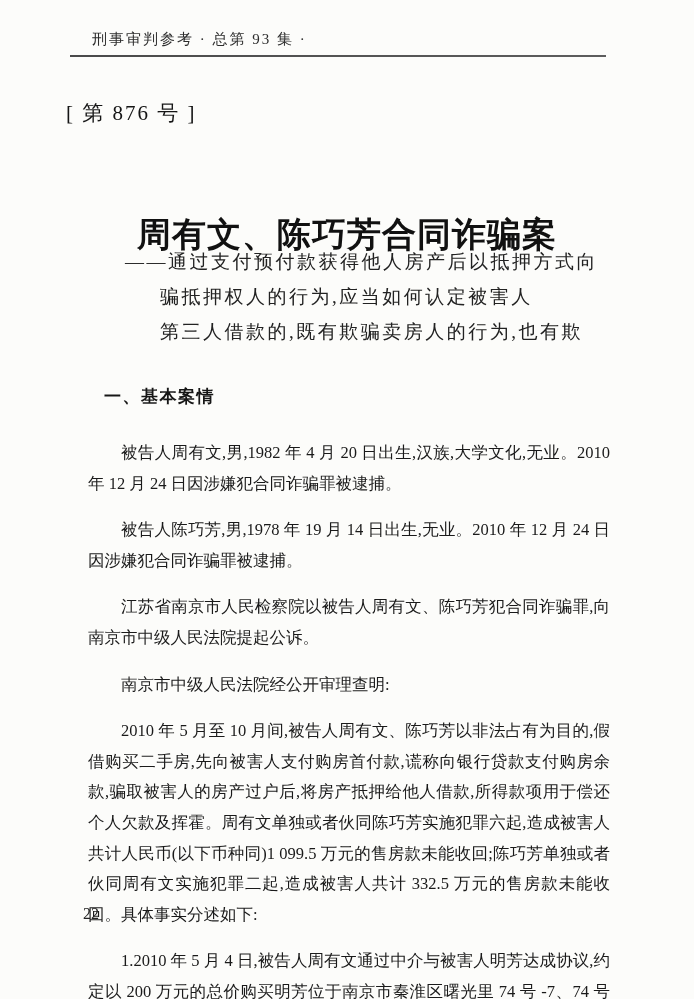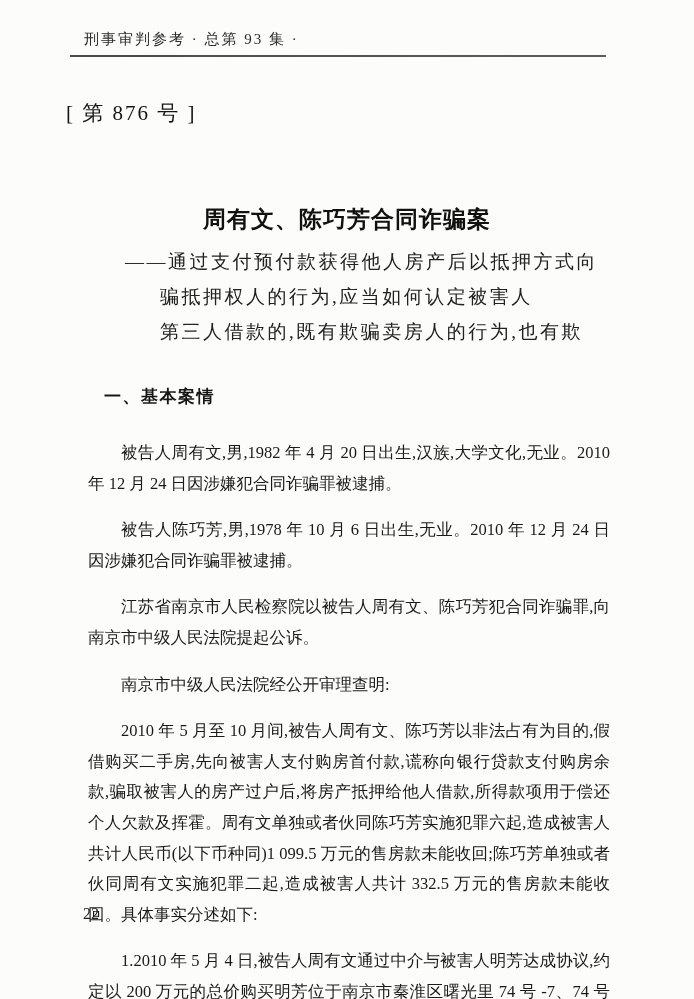--- a/index.html
+++ b/index.html
@@ -14,21 +14,21 @@
     color: #1b1b1b;
     font-family: "Liberation Serif", "DejaVu Serif", serif;
     overflow: hidden;
   }
   .page {
     position: absolute;
     inset: 0;
   }
   .journal-header {
     position: absolute;
-    left: 84px;
+    left: 92px;
     top: 30px;
     font-size: 15px;
     letter-spacing: 2px;
     color: #2c2c2c;
     white-space: nowrap;
   }
   .header-rule {
     position: absolute;
     left: 70px;
     top: 55px;
@@ -45,21 +45,21 @@
     letter-spacing: 2px;
     color: #151515;
     white-space: nowrap;
   }
   .case-title {
     position: absolute;
     left: 0;
     width: 694px;
     top: 189px;
     text-align: center;
-    font-size: 23px;
+    font-size: 34px;
     font-weight: bold;
     letter-spacing: 1px;
     color: #111;
   }
   .case-subtitle {
     position: absolute;
     left: 125px;
     top: 244px;
     width: 480px;
     font-size: 19px;
@@ -121,21 +121,21 @@
   <div class="case-subtitle">
     <div class="subtitle-line">——通过支付预付款获得他人房产后以抵押方式向</div>
     <div class="subtitle-line indented">骗抵押权人的行为,应当如何认定被害人</div>
     <div class="subtitle-line indented">第三人借款的,既有欺骗卖房人的行为,也有欺</div>
   </div>
 
   <div class="section-heading">一、基本案情</div>
 
   <div class="body-text">
     <p>被告人周有文,男,1982 年 4 月 20 日出生,汉族,大学文化,无业。2010 年 12 月 24 日因涉嫌犯合同诈骗罪被逮捕。</p>
-    <p>被告人陈巧芳,男,1978 年 10 月 6 日出生,无业。2010 年 12 月 24 日因涉嫌犯合同诈骗罪被逮捕。</p>
+    <p>被告人陈巧芳,男,1978 年 19 月 14 日出生,无业。2010 年 12 月 24 日因涉嫌犯合同诈骗罪被逮捕。</p>
     <p>江苏省南京市人民检察院以被告人周有文、陈巧芳犯合同诈骗罪,向南京市中级人民法院提起公诉。</p>
     <p>南京市中级人民法院经公开审理查明:</p>
     <p>2010 年 5 月至 10 月间,被告人周有文、陈巧芳以非法占有为目的,假借购买二手房,先向被害人支付购房首付款,谎称向银行贷款支付购房余款,骗取被害人的房产过户后,将房产抵押给他人借款,所得款项用于偿还个人欠款及挥霍。周有文单独或者伙同陈巧芳实施犯罪六起,造成被害人共计人民币(以下币种同)1 099.5 万元的售房款未能收回;陈巧芳单独或者伙同周有文实施犯罪二起,造成被害人共计 332.5 万元的售房款未能收回。具体事实分述如下:</p>
     <p>1.2010 年 5 月 4 日,被告人周有文通过中介与被害人明芳达成协议,约定以 200 万元的总价购买明芳位于南京市秦淮区曙光里 74 号 -7、74 号 -8 的房产。同年 5 月 13 日,周有文以陆磊的名义与明芳签订了存量房买卖合</p>
   </div>
 
   <div class="page-number">22</div>
 
 </div>
 

